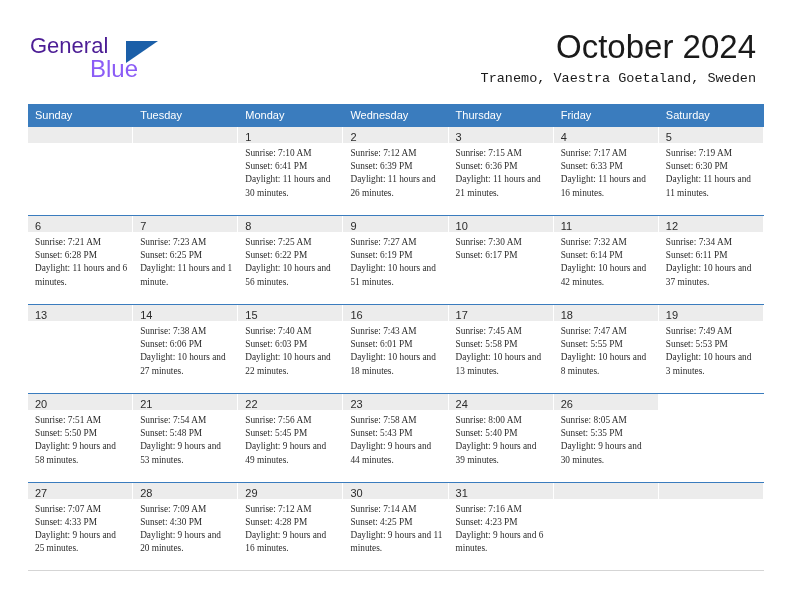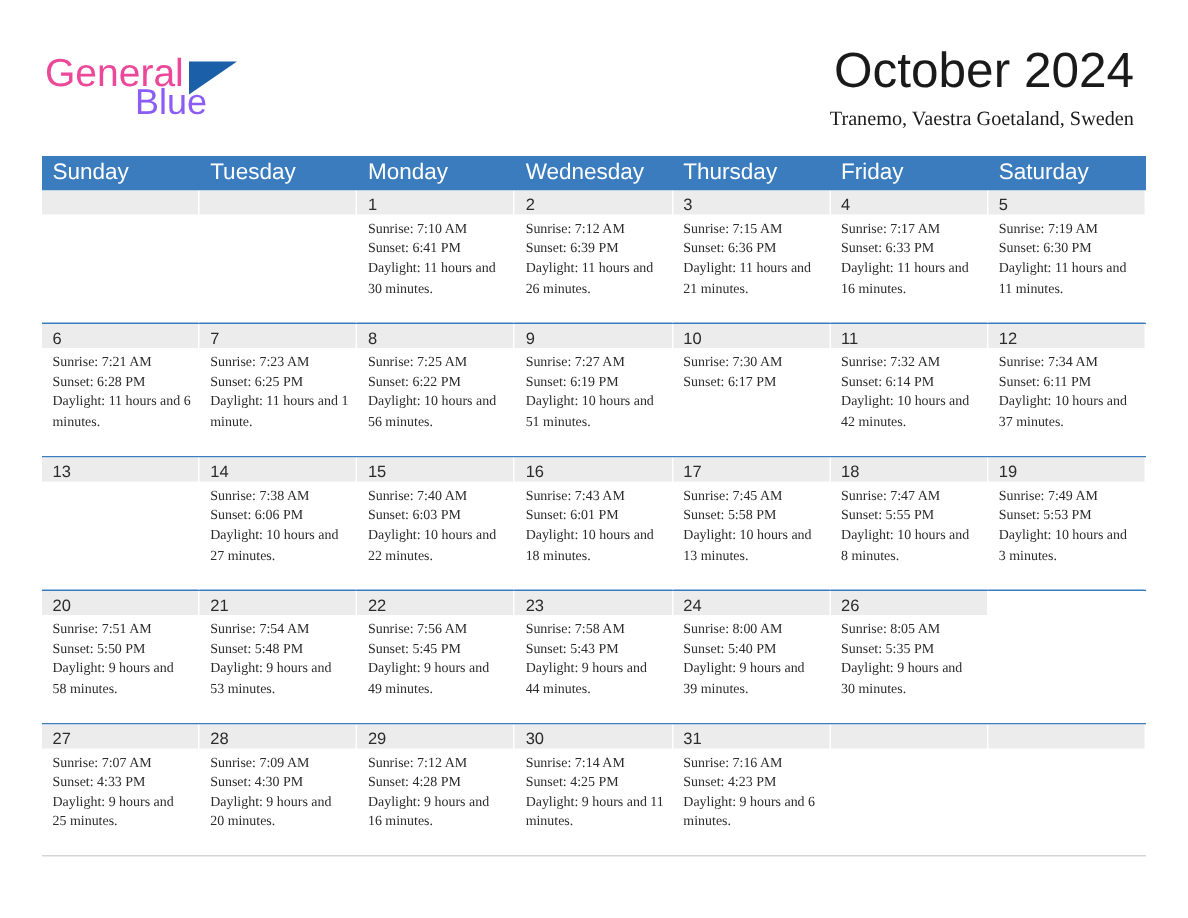--- a/index.html
+++ b/index.html
@@ -33,23 +33,23 @@
     position: absolute;
     left: 30px;
     top: 33px;
     width: 190px;
     height: 56px;
   }
   .logo-general {
     position: absolute;
     left: 0;
     top: 0;
-    font-size: 26px;
+    font-size: 22px;
     letter-spacing: 0px;
-    color: #ec4899;
+    color: #4c1d95;
     font-family: "Liberation Sans", sans-serif;
   }
   .logo-blue {
     position: absolute;
     left: 60px;
     top: 22px;
     font-size: 24px;
     color: #8b5cf6;
     font-family: "Liberation Sans", sans-serif;
   }
@@ -73,42 +73,42 @@
     line-height: 33px;
     color: #1a1a1a;
     font-weight: normal;
     font-family: "Liberation Sans", sans-serif;
   }
   .cal-subtitle {
     font-size: 13.5px;
     line-height: 20px;
     margin-top: 6px;
     color: #1a1a1a;
-    font-family: Liberation Serif, serif;
+    font-family: Liberation Mono, monospace;
   }
 
   
   .calendar {
     position: absolute;
     left: 28px;
     top: 104px;
     width: 736px;
   }
   .weekday-header {
     display: flex;
     width: 736px;
     height: 22px;
     background: #3a7cbe;
   }
   .weekday-cell {
     width: 105.15px;
     height: 22px;
     line-height: 22px;
     color: #ffffff;
-    font-size: 15px;
+    font-size: 11px;
     padding-left: 7px;
     box-sizing: border-box;
     font-family: "Liberation Sans", sans-serif;
   }
   .week-row {
     width: 736px;
     border-top: 1.5px solid #3a7cbe;
     display: flex;
     height: 89px;
     box-sizing: border-box;

